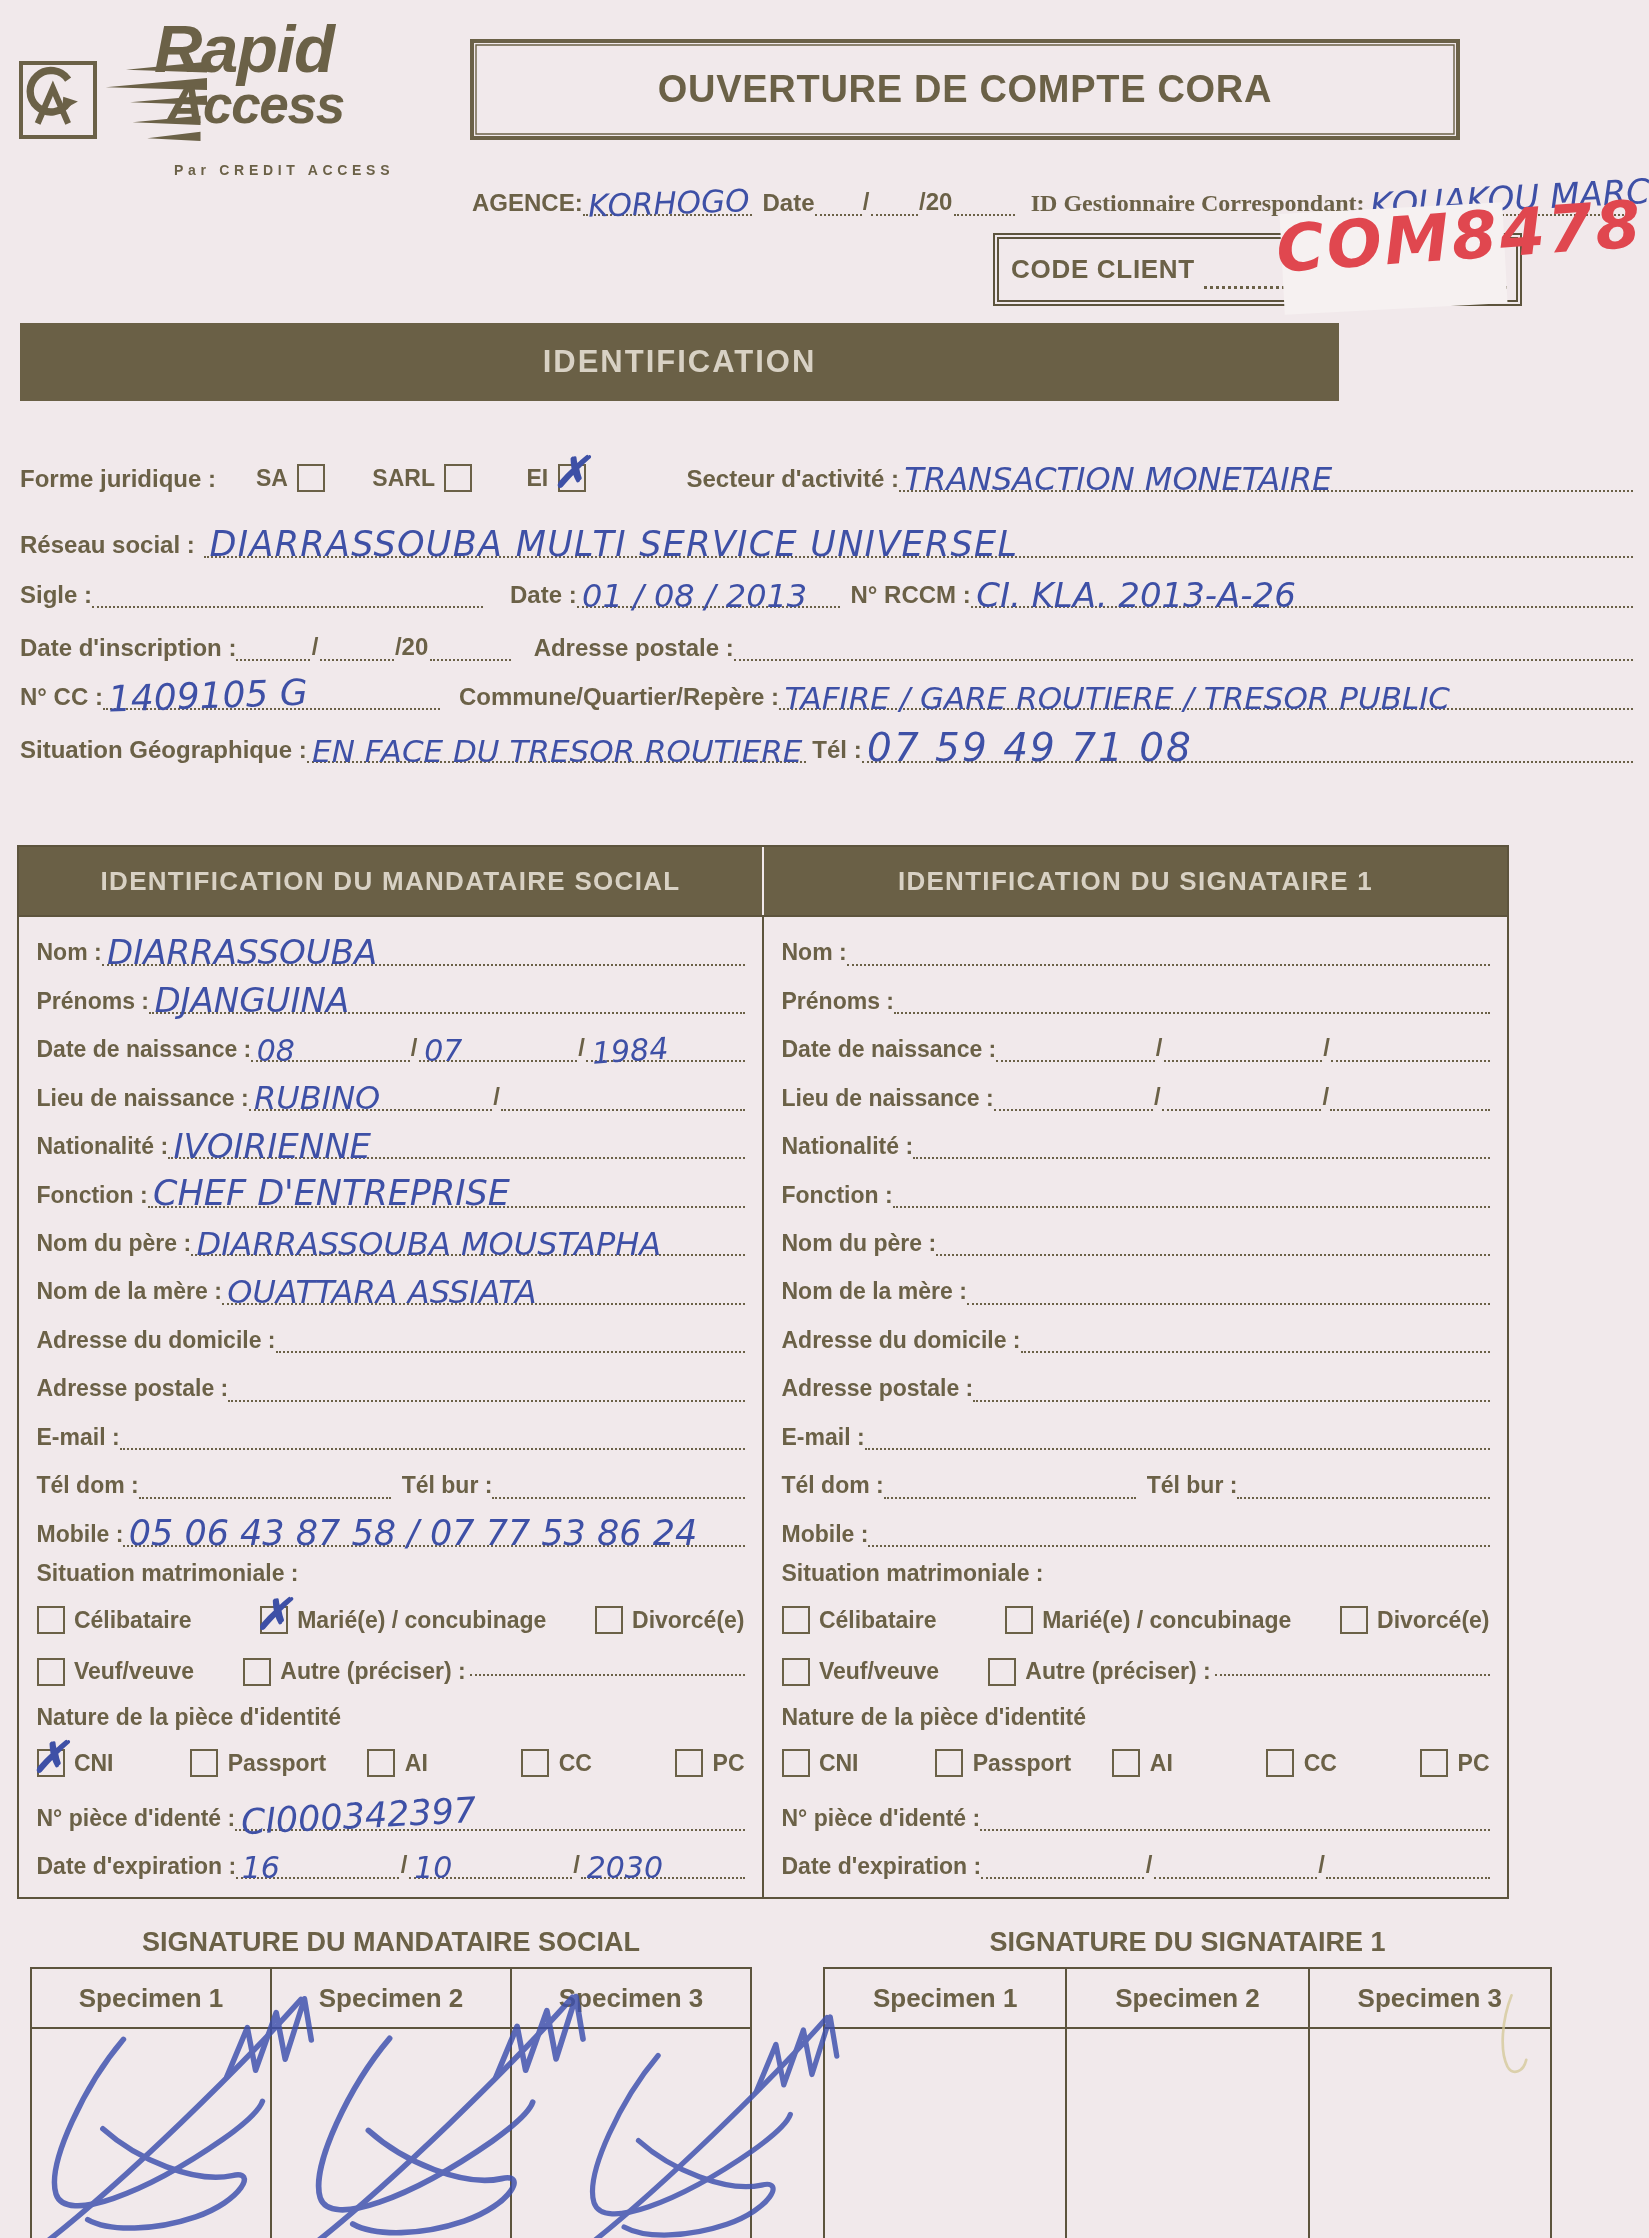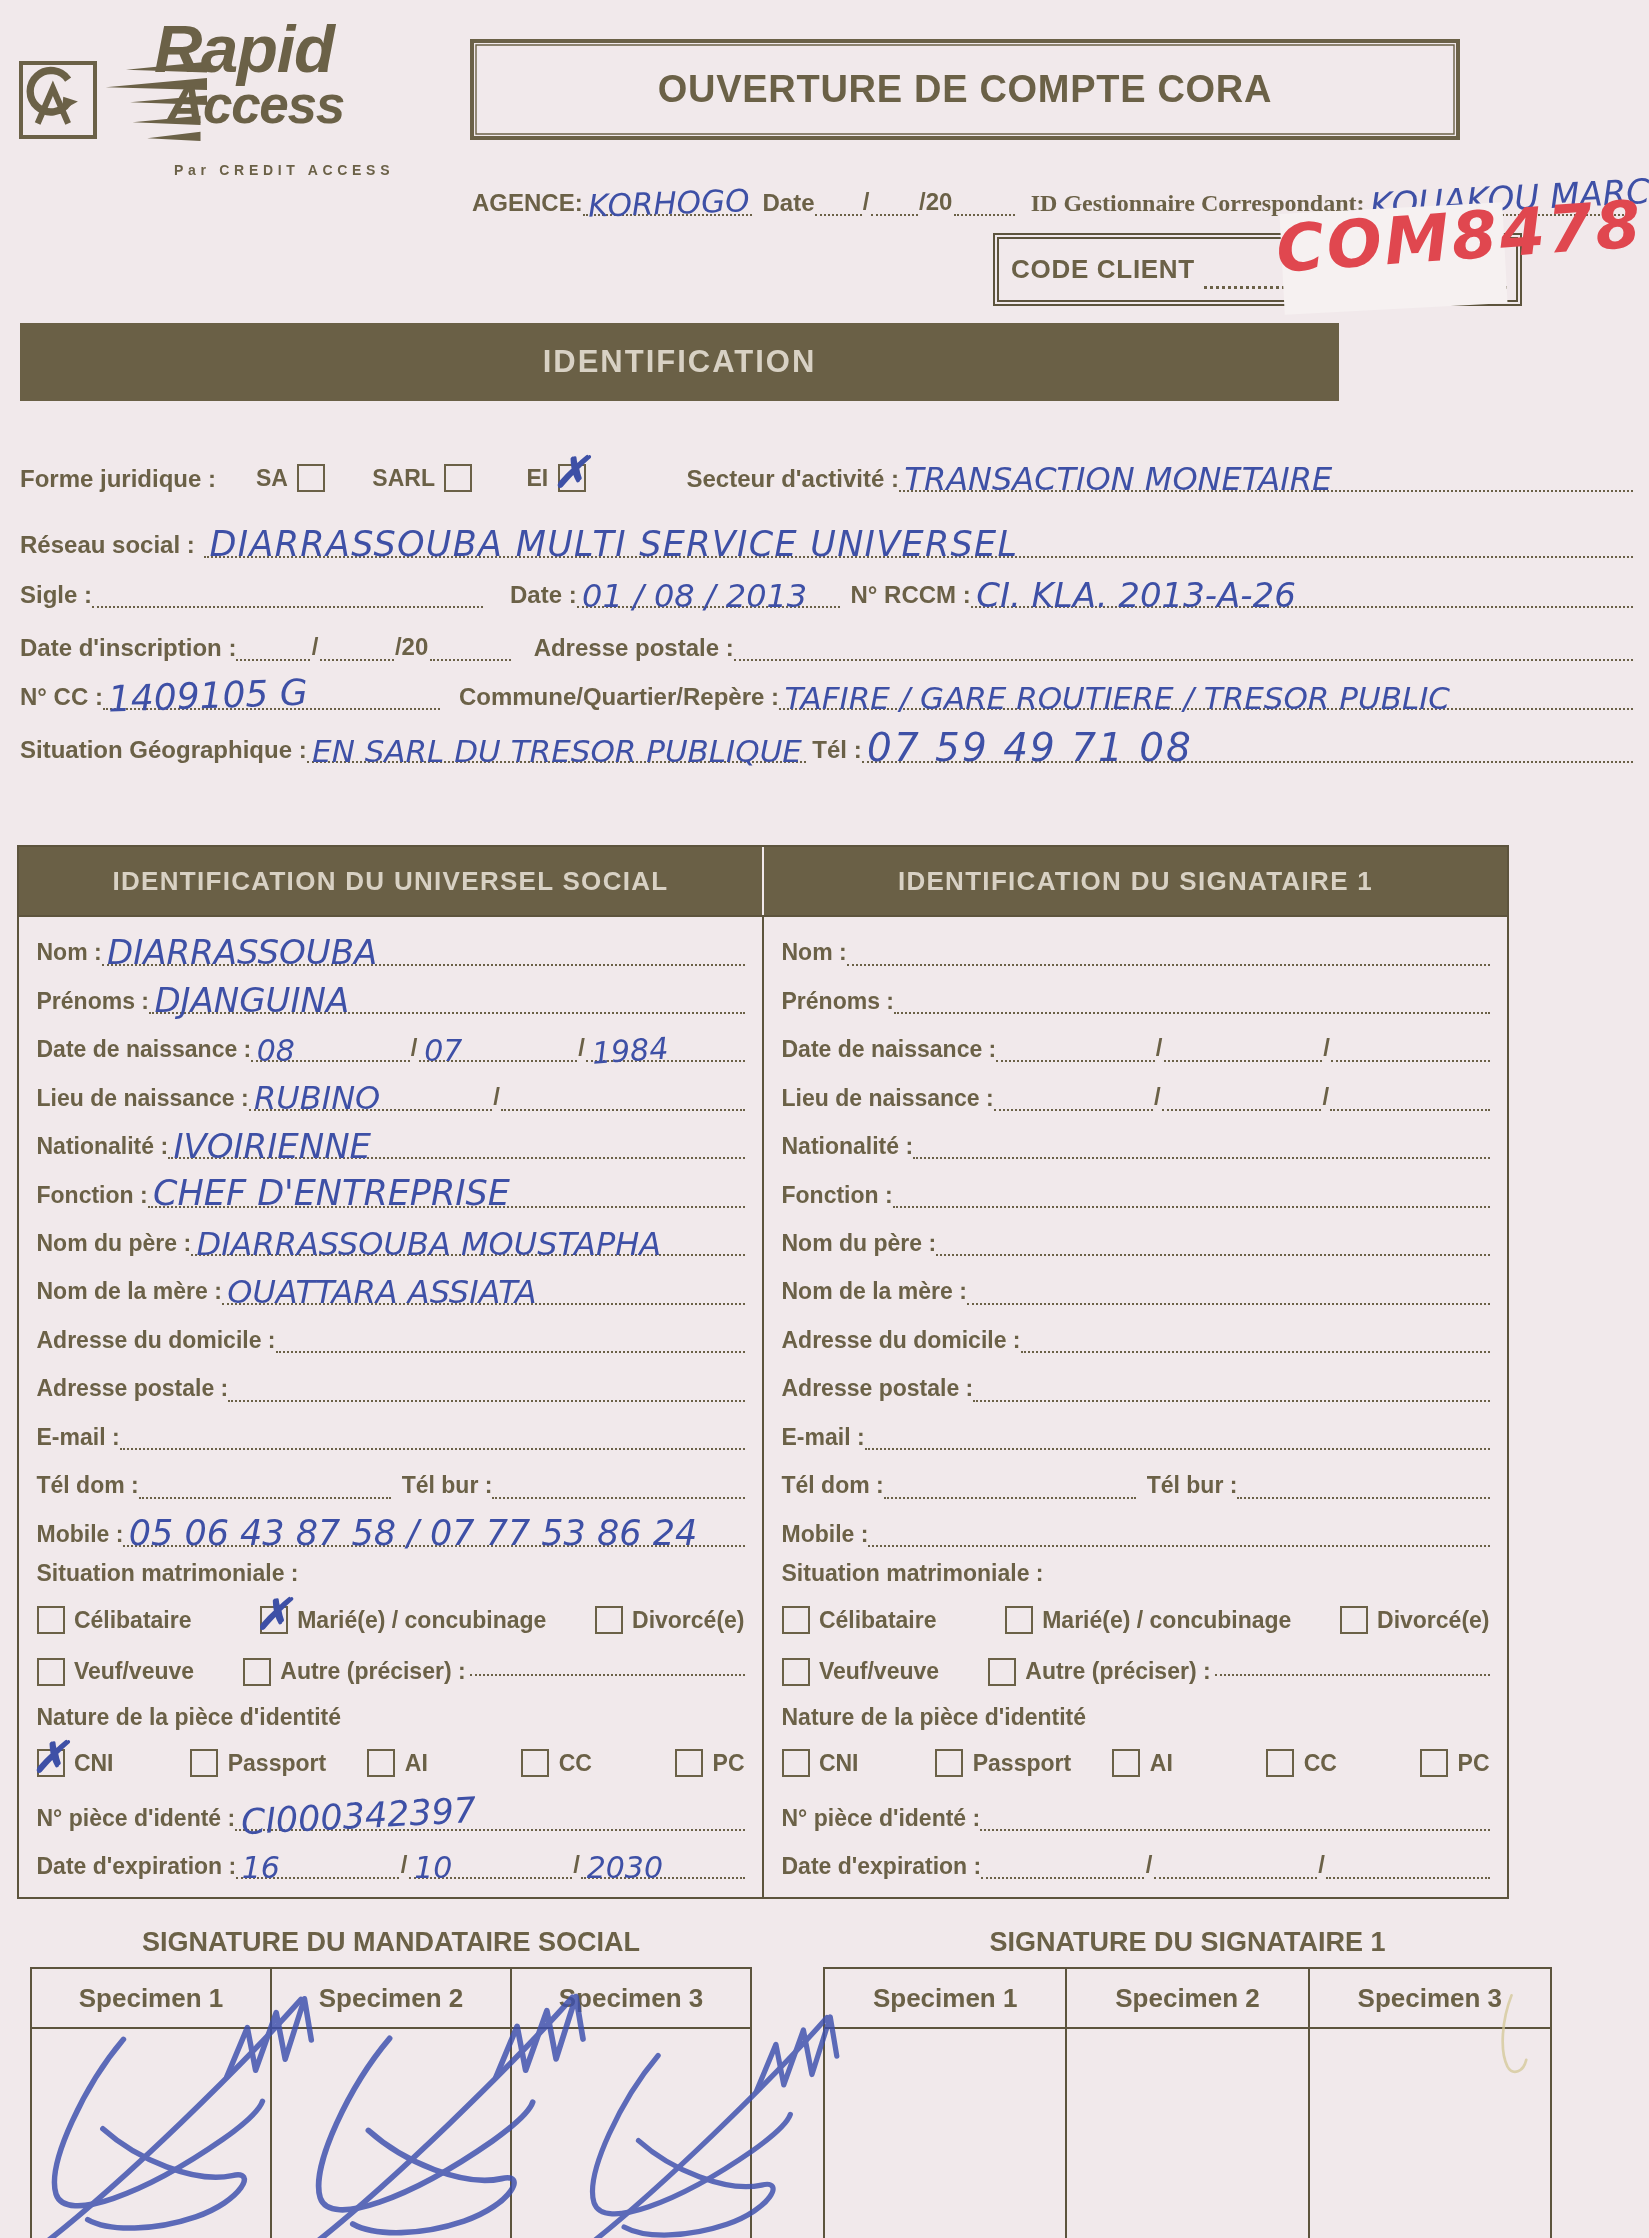--- a/index.html
+++ b/index.html
@@ -208,31 +208,31 @@
     </span>
     <span class="lbl" style="margin-left:19px;">Commune/Quartier/Repère :</span>
     <span class="dots grow">
       <span class="hw" style="font-size:31px;">TAFIRE / GARE ROUTIERE / TRESOR PUBLIC</span>
     </span>
   </div>
 
   <div class="fline" style="top:737px;">
     <span class="lbl">Situation Géographique :</span>
     <span class="dots" style="width:499px;">
-      <span class="hw" style="font-size:31px;">EN SARL DU TRESOR PUBLIQUE</span>
+      <span class="hw" style="font-size:31px;">EN FACE DU TRESOR ROUTIERE</span>
     </span>
     <span class="lbl" style="margin-left:6.7px;">Tél :</span>
     <span class="dots grow">
       <span class="hw" style="font-size:39px;letter-spacing:2px;">07 59 49 71 08</span>
     </span>
   </div>
 
   <div class="idtable">
     <div class="idt-head">
-      <div class="hc">IDENTIFICATION DU UNIVERSEL SOCIAL</div>
+      <div class="hc">IDENTIFICATION DU MANDATAIRE SOCIAL</div>
       <div class="hc">IDENTIFICATION DU SIGNATAIRE 1</div>
     </div>
     <div class="idt-body">
 
       <div class="col">
         <div class="trow">
           <span class="lbl">Nom :</span>
           <span class="dots grow">
               <span class="hw" style="font-size:34px;">DIARRASSOUBA</span>
             </span>

